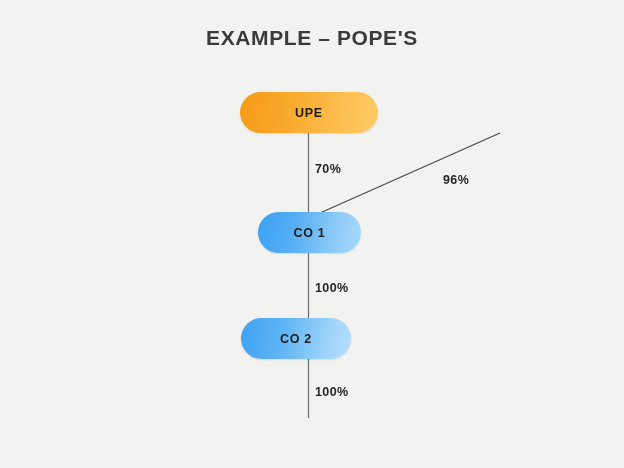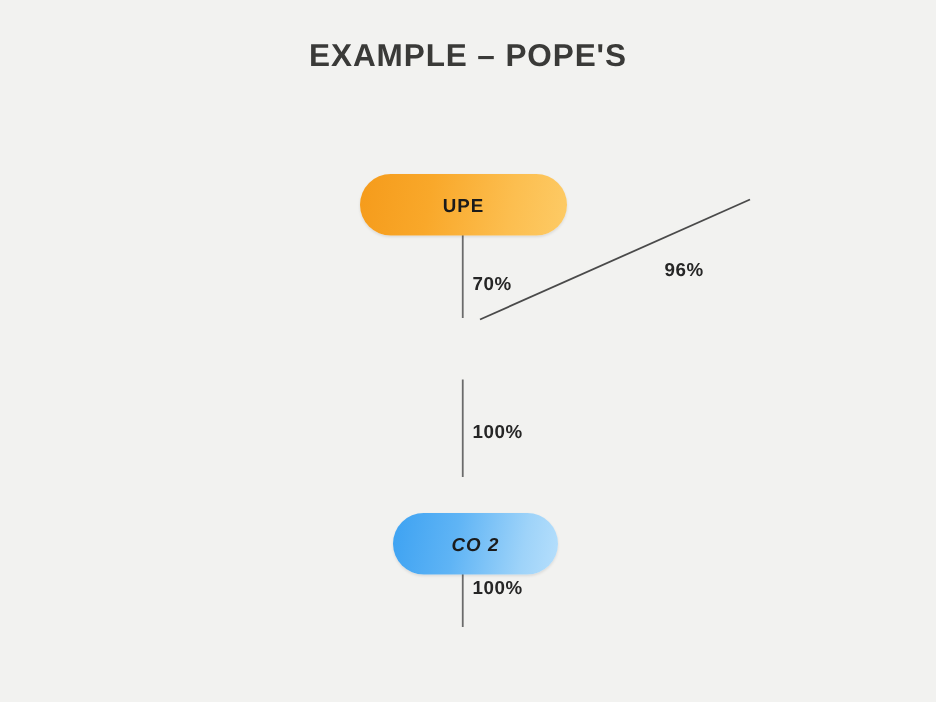--- a/index.html
+++ b/index.html
@@ -53,21 +53,20 @@
     justify-content: center;
     border-radius: 999px;
     box-sizing: border-box;
     color: #1b1b1b;
     font-weight: bold;
     font-size: 12.5px;
     letter-spacing: 0.7px;
     font-family: "Liberation Sans", sans-serif;
     white-space: nowrap;
     box-shadow: 0 1px 2px rgba(0,0,0,0.10);
-    margin-top: 24px;
   }
 
   .node-upe {
     left: 240px;
     top: 92px;
     width: 138px;
     height: 41px;
     background: linear-gradient(100deg, #f59b1b 0%, #f9a82a 34%, #fcbe4f 72%, #fdcb66 100%);
   }
   .node-nongroup {
@@ -78,46 +77,45 @@
     background: linear-gradient(100deg, #79d44a 0%, #96d555 30%, #d3cf6a 68%, #f2ce74 100%);
   }
   .node-co1 {
     left: 258px;
     top: 212px;
     width: 103px;
     height: 41px;
     background: linear-gradient(100deg, #3da2f2 0%, #55aef4 35%, #8fcbf8 75%, #a9d8fb 100%);
   }
   .node-co2 {
-    left: 262px;
+    left: 241px;
     top: 318px;
     width: 110px;
     height: 41px;
     background: linear-gradient(100deg, #3da2f2 0%, #5fb4f5 38%, #9ed3f9 78%, #b6dffc 100%);
-    font-style: italic;
   }
   .node-co3 {
     left: 240px;
     top: 418px;
     width: 141px;
     height: 45px;
     background: linear-gradient(100deg, #f45d5d 0%, #f7706d 34%, #f79292 72%, #f6a3a2 100%);
   }
 
   
   .edge-label {
     position: absolute;
     font-size: 12.5px;
     font-weight: bold;
     color: #262626;
     letter-spacing: 0.4px;
     font-family: "Liberation Sans", sans-serif;
     white-space: nowrap;
   }
-  .lbl-70  { left: 315px; top: 182px; text-align: right; }
+  .lbl-70  { left: 315px; top: 162px; text-align: right; }
   .lbl-30  { left: 443px; top: 173px; }
   .lbl-100a{ left: 315px; top: 281px; }
   .lbl-100b{ left: 315px; top: 385px; }
 </style>
 </head>
 <body>
 
 <div id="canvas">
 
   <div class="title">EXAMPLE – POPE'S</div>
@@ -125,20 +123,21 @@
   <svg id="edges" viewBox="0 0 624 468" width="624" height="468">
     <line x1="308.5" y1="133" x2="308.5" y2="212" stroke="#6b6b6b" stroke-width="1.2"></line>
     <line x1="500" y1="133" x2="320" y2="213" stroke="#4a4a4a" stroke-width="1.2"></line>
     <line x1="308.5" y1="253" x2="308.5" y2="318" stroke="#6b6b6b" stroke-width="1.2"></line>
     <line x1="308.5" y1="359" x2="308.5" y2="418" stroke="#6b6b6b" stroke-width="1.2"></line>
   </svg>
 
   <div class="node node-upe">UPE</div>
 
 
+  <div class="node node-co1">CO 1</div>
 
   <div class="node node-co2">CO 2</div>
 
 
   <div class="edge-label lbl-70">70%</div>
 
   <div class="edge-label lbl-30">96%</div>
 
   <div class="edge-label lbl-100a">100%</div>
 

